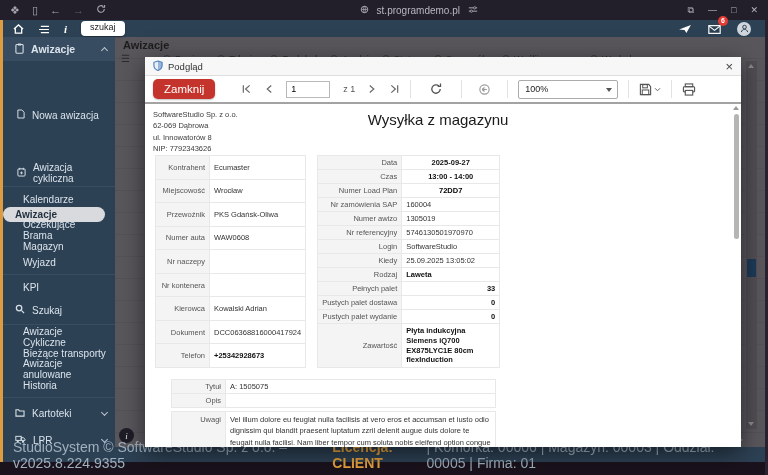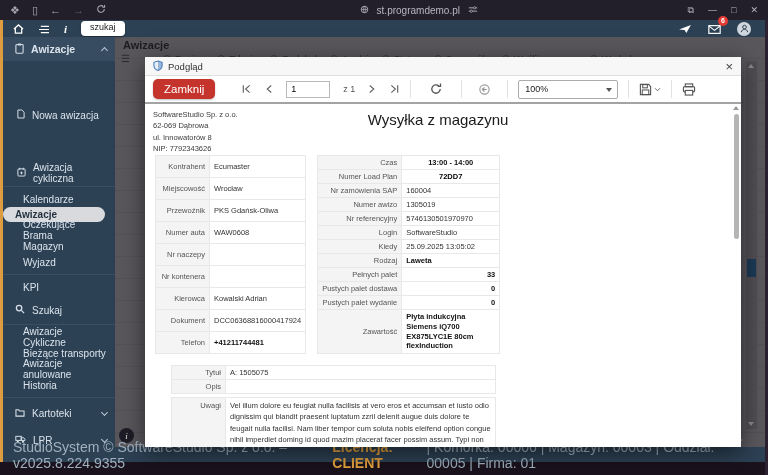--- a/index.html
+++ b/index.html
@@ -539,27 +539,31 @@
             <tr>
                   <td class="lbl">Kierowca</td>
                   <td class="val">Kowalski  Adrian</td>
                 </tr>
             <tr>
                   <td class="lbl">Dokument</td>
                   <td class="val">DCC06368816000417924</td>
                 </tr>
             <tr>
                   <td class="lbl">Telefon</td>
-                  <td class="val v-bold">+41211744481</td>
+                  <td class="val v-bold">+25342928673</td>
                 </tr>
           </tbody>
             </table>
 
           <table class="doc-t t-right">
             <tbody>
+                <tr>
+                  <td class="lbl">Data</td>
+                  <td class="val v-bold v-center">2025-09-27</td>
+                </tr>
             <tr>
                   <td class="lbl">Czas</td>
                   <td class="val v-bold v-center">13:00 - 14:00</td>
                 </tr>
             <tr>
                   <td class="lbl">Numer Load Plan</td>
                   <td class="val v-big">72DD7</td>
                 </tr>
             <tr>
                   <td class="lbl">Nr zamówienia SAP</td>

